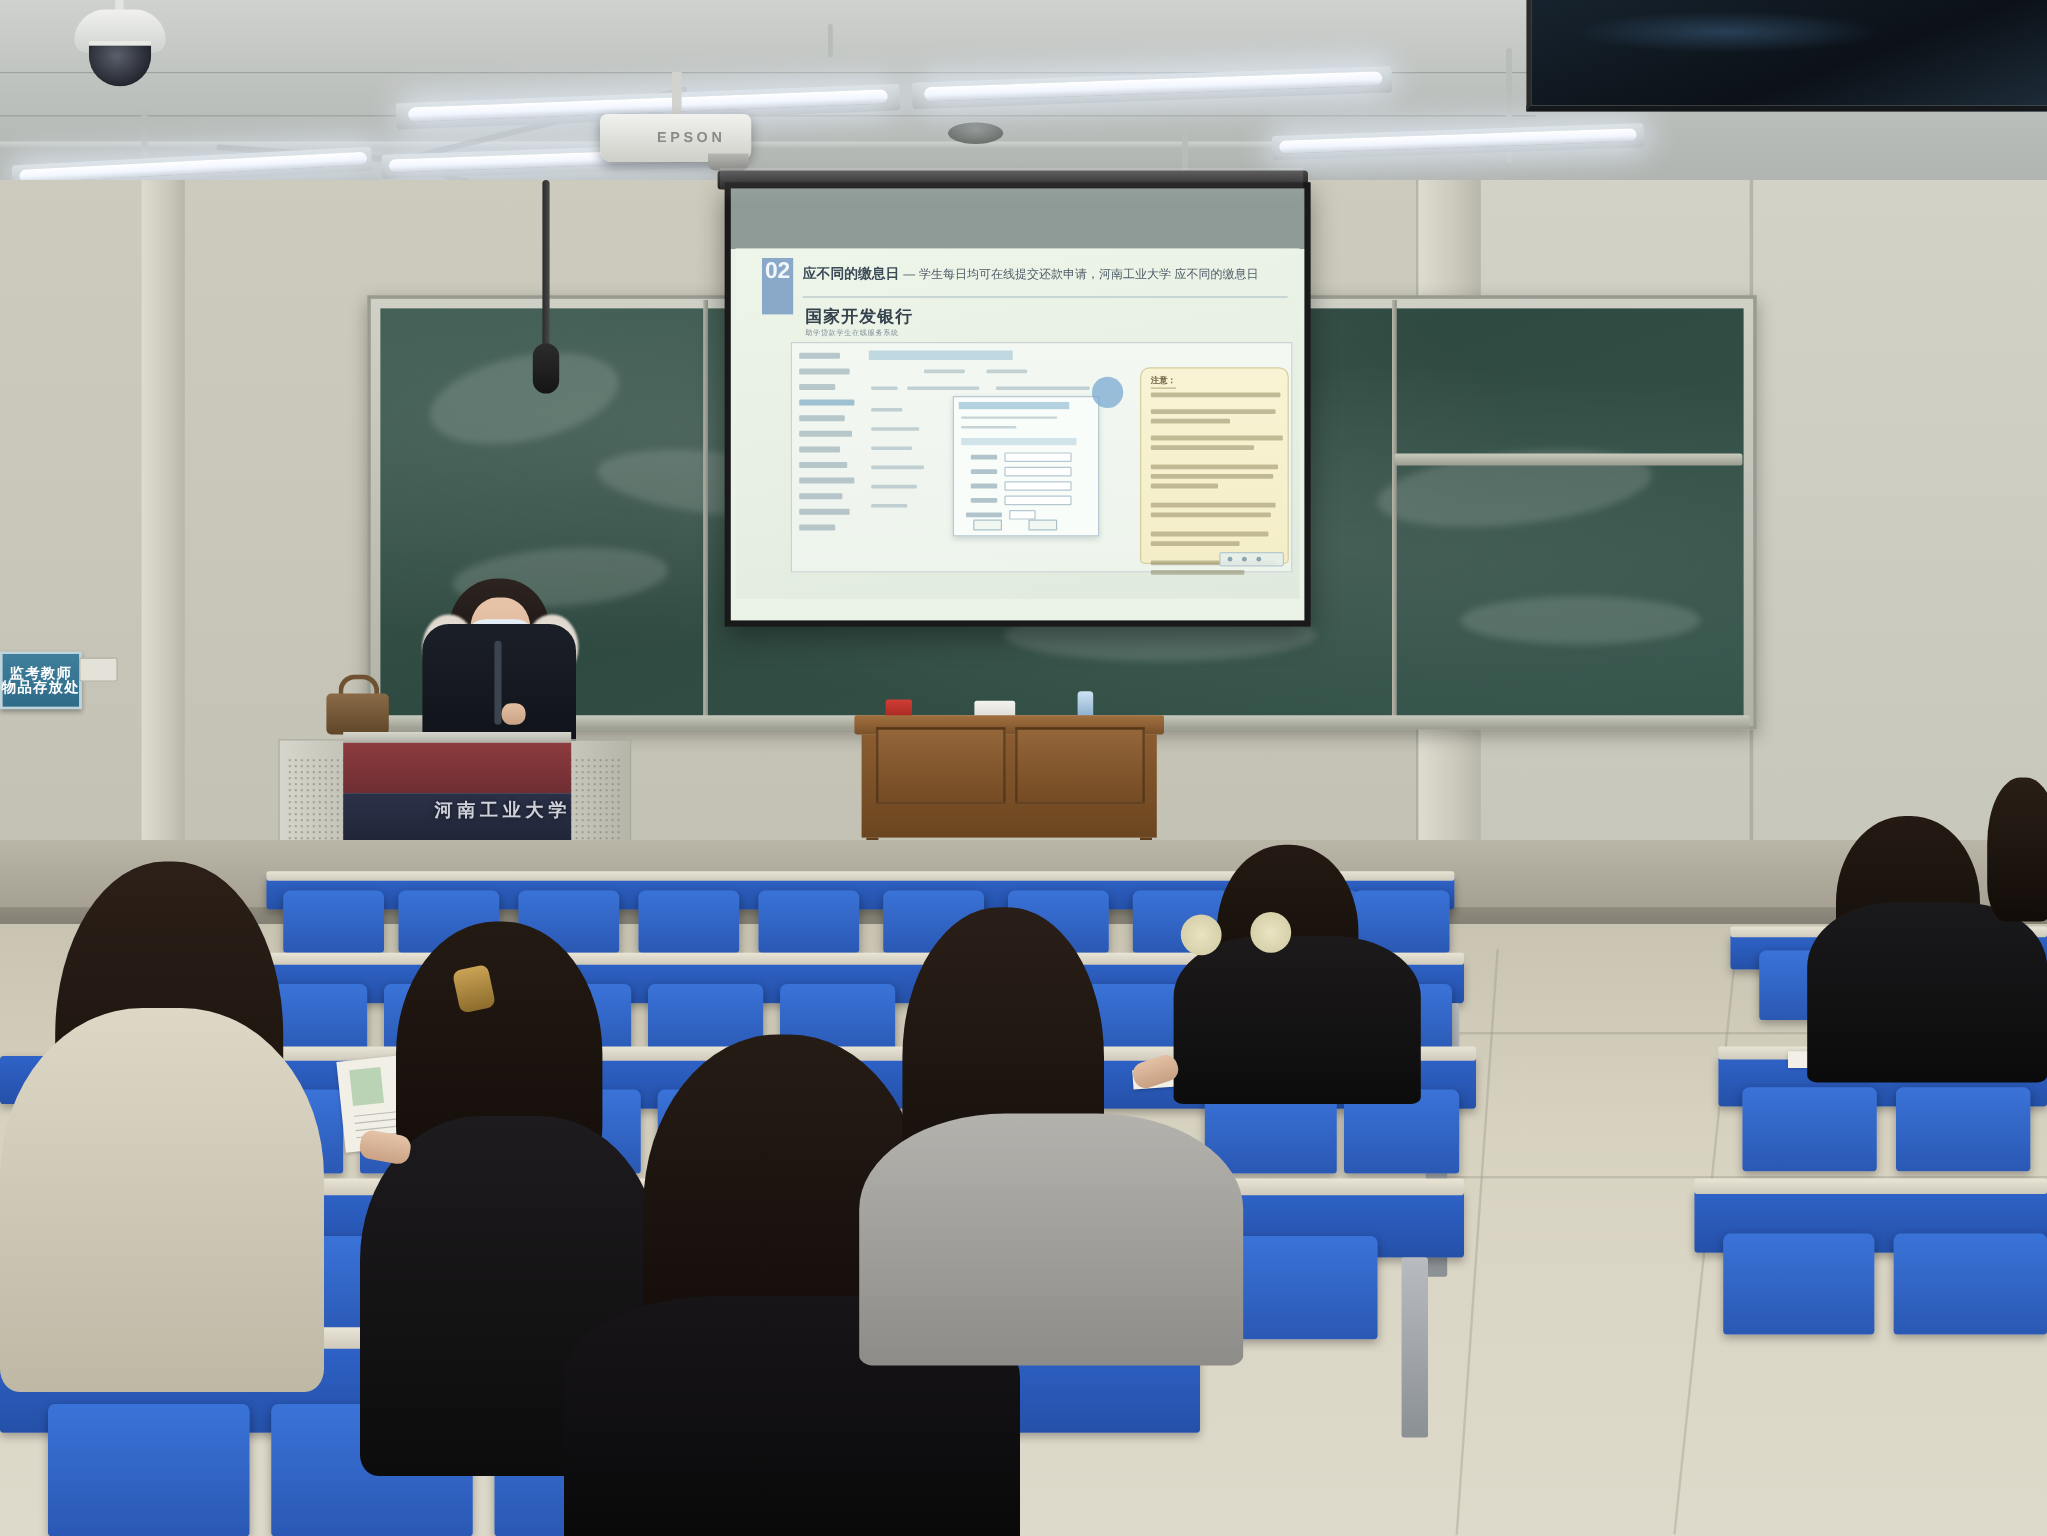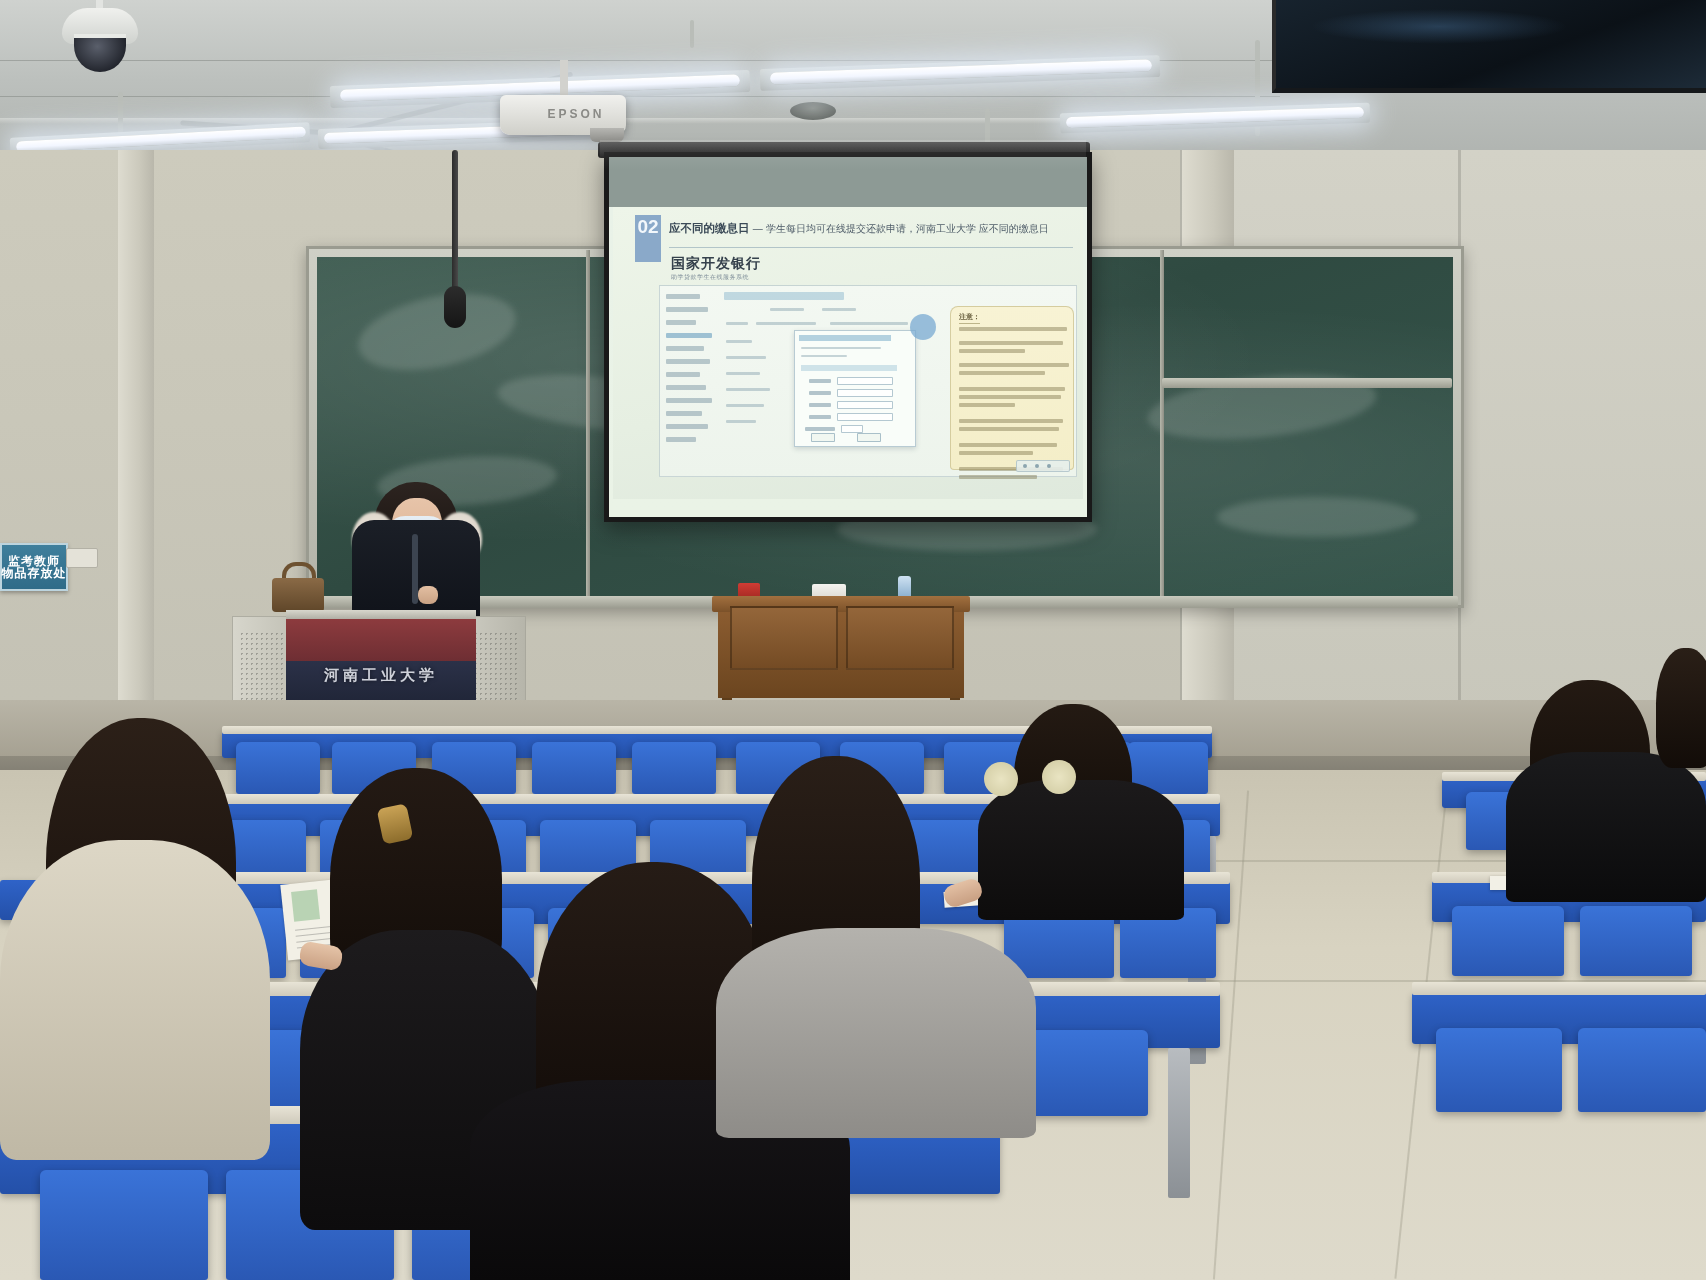--- a/index.html
+++ b/index.html
@@ -286,21 +286,21 @@
   .podium-red{
     position:absolute;left:54px;top:19px;width:190px;height:42px;
     background:linear-gradient(180deg,#8d3b3e,#6e2e33);
   }
   .podium-blue{
     position:absolute;left:54px;top:61px;width:190px;height:61px;
     background:linear-gradient(180deg,#2b3148,#1b2030);
   }
   .podium-text{
     position:absolute;left:54px;top:66px;width:190px;
-    text-align:center;color:rgba(235,238,245,.86);
+    text-align:right;color:rgba(235,238,245,.86);
     font-size:15px;letter-spacing:4px;font-weight:bold;
     text-shadow:0 0 4px rgba(0,0,0,.6);
     filter:blur(.6px);
   }
   .bag{
     position:absolute;left:272px;top:578px;width:52px;height:34px;
     background:linear-gradient(180deg,#8a6a46,#5f4629);
     border-radius:4px;
   }
   .bag-handle{

